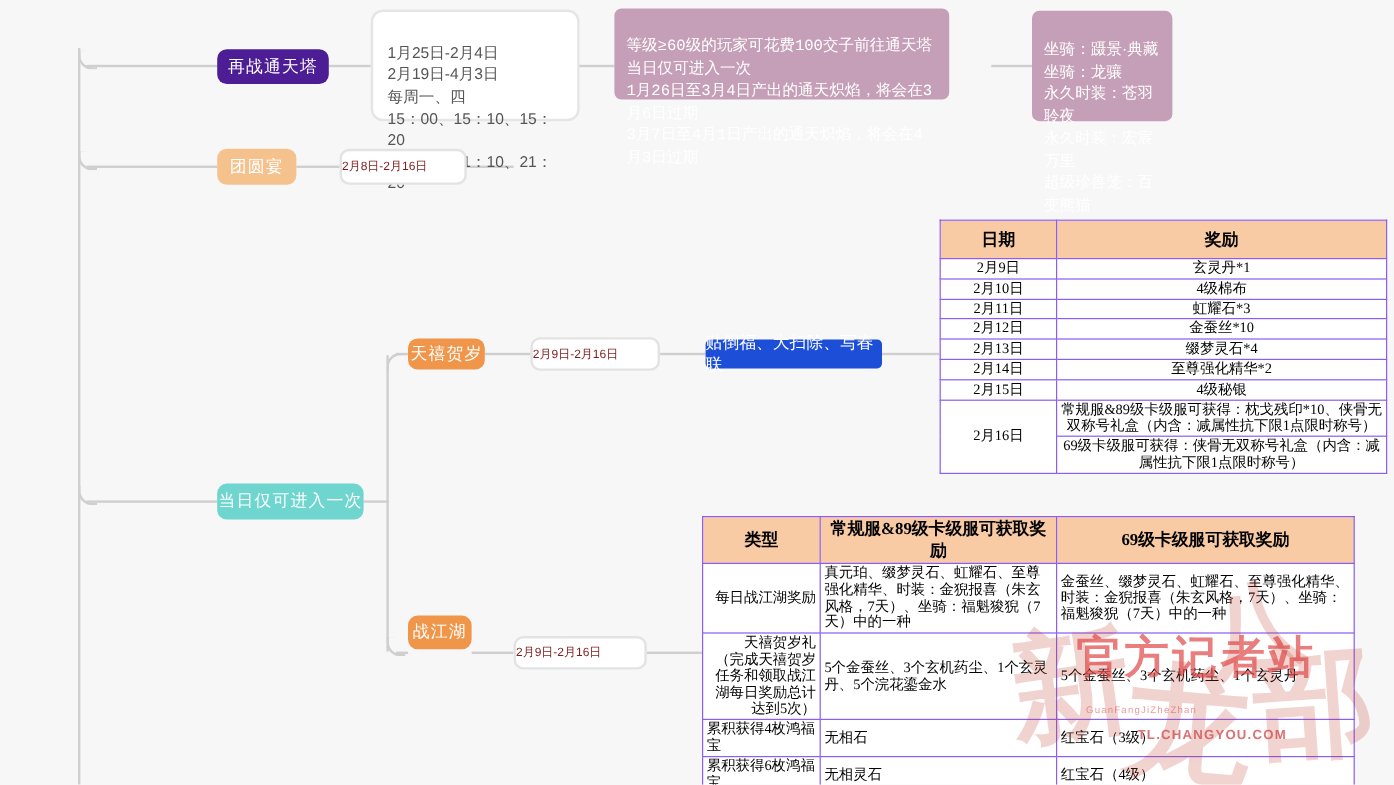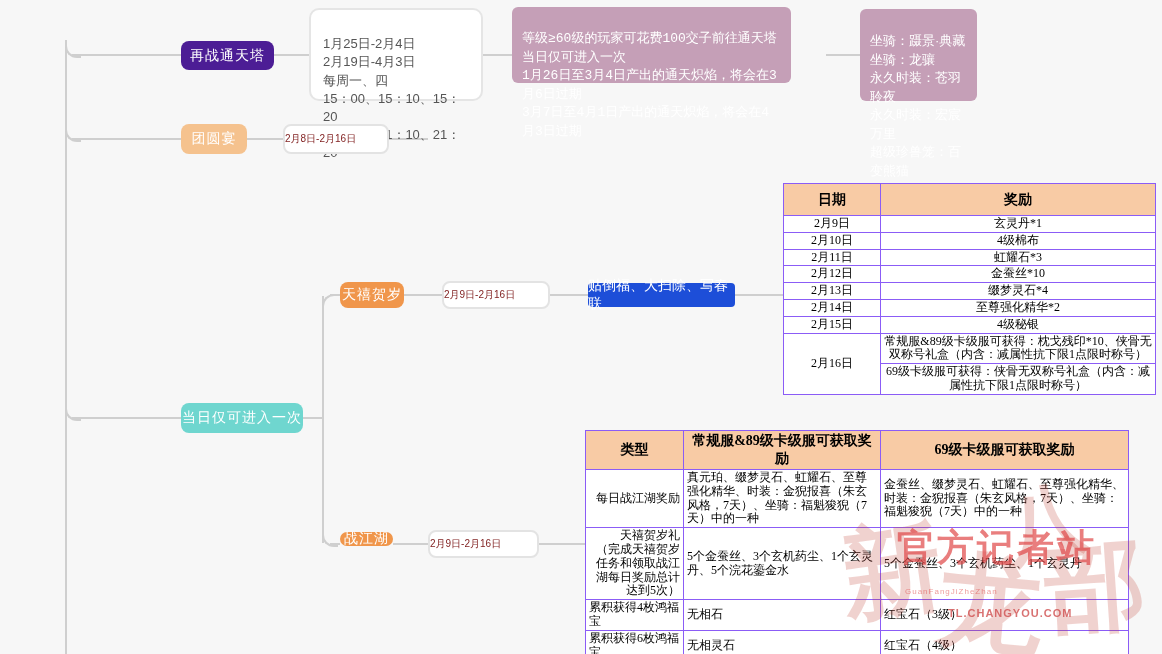--- a/index.html
+++ b/index.html
@@ -121,21 +121,21 @@
   <div class="node orange" style="left:340px;top:282px;width:64px;height:26px;">
     <span>天禧贺岁</span>
   </div>
   <div class="whitebox" style="left:442px;top:281px;width:108px;height:28px;">
     <span>2月9日-2月16日</span>
   </div>
   <div class="node orange-label" style="left:588px;top:283px;width:147px;height:24px;">
     <span>贴倒福、大扫除、写春联</span>
   </div>
 
-  <div class="node orange" style="left:340px;top:532px;width:53px;height:14px;">
+  <div class="node orange" style="left:340px;top:513px;width:53px;height:28px;">
     <span>战江湖</span>
   </div>
   <div class="whitebox" style="left:428px;top:530px;width:111px;height:28px;">
     <span>2月9日-2月16日</span>
   </div>
 
   <table class="sheet" id="daily-table" style="left:783px;top:183px;width:372px;">
     <colgroup>
         <col style="width:97px">
         <col style="width:275px">

